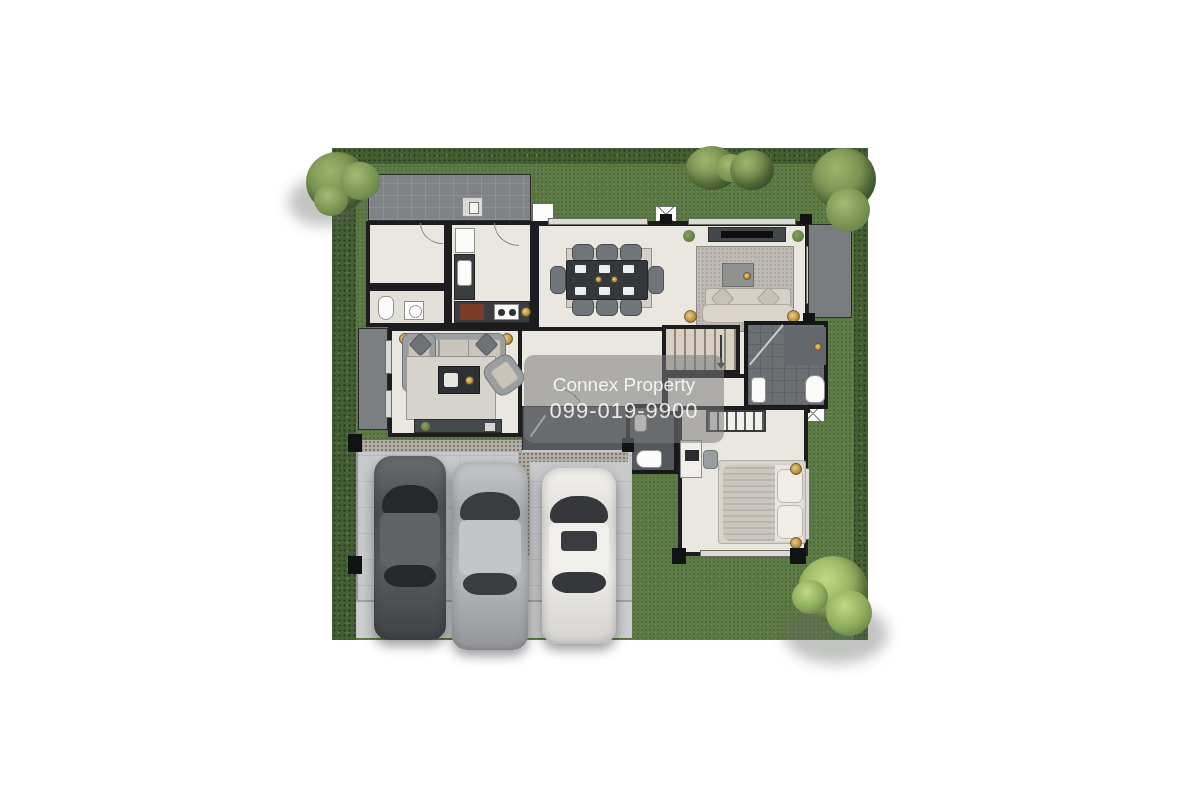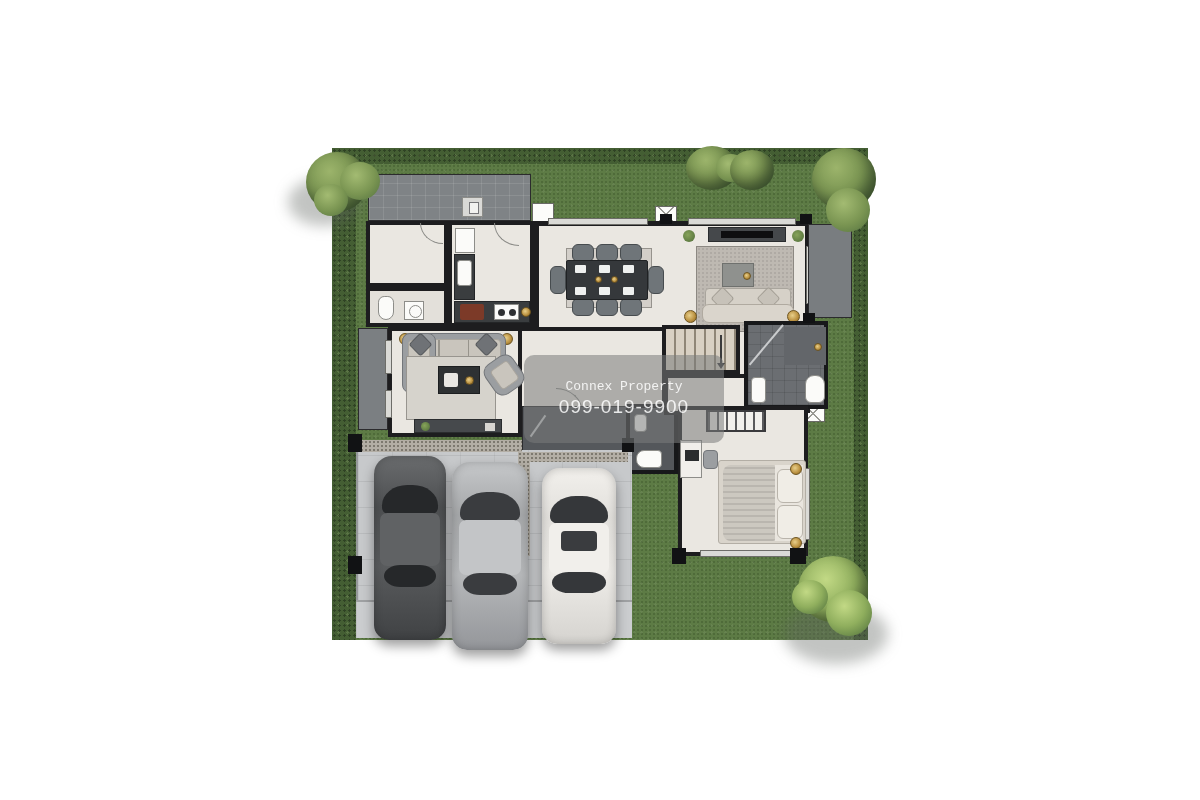--- a/index.html
+++ b/index.html
@@ -67,22 +67,22 @@
   .car-white{background:linear-gradient(180deg,#f2f0ec 0%,#e2e0dc 28%,#edebe7 60%,#d5d3cf 100%);}
   .car-white .ws,.car-white .rw{background:#35373a;}
   .car-white .roof{background:#f1efeb;}
   
   .fixture{position:absolute;background:#fbfbf9;border:1px solid #8d8d89;box-sizing:border-box;}
   .counter{position:absolute;background:#3a3d3f;border:1px solid #232527;box-sizing:border-box;}
   
   .wm{position:absolute;background:rgba(122,124,124,.55);border-radius:10px;color:rgba(255,255,255,.85);
       display:flex;flex-direction:column;align-items:center;justify-content:center;text-align:center;line-height:1.28;}
   .wm .l1{font-size:21px;}
-  .wm .l2{font-size:13px;font-family:Liberation Mono, monospace;}
-  .wm .l3{font-size:19px;letter-spacing:1px;}
+  .wm .l2{font-size:19px;}
+  .wm .l3{font-size:22px;letter-spacing:1px;}
 </style>
 </head>
 <body>
 
 <div class="stage">
 
   <div class="garden" style="left:332px;top:148px;width:536px;height:492px">
     <div class="lawn"></div>
   </div>
 

